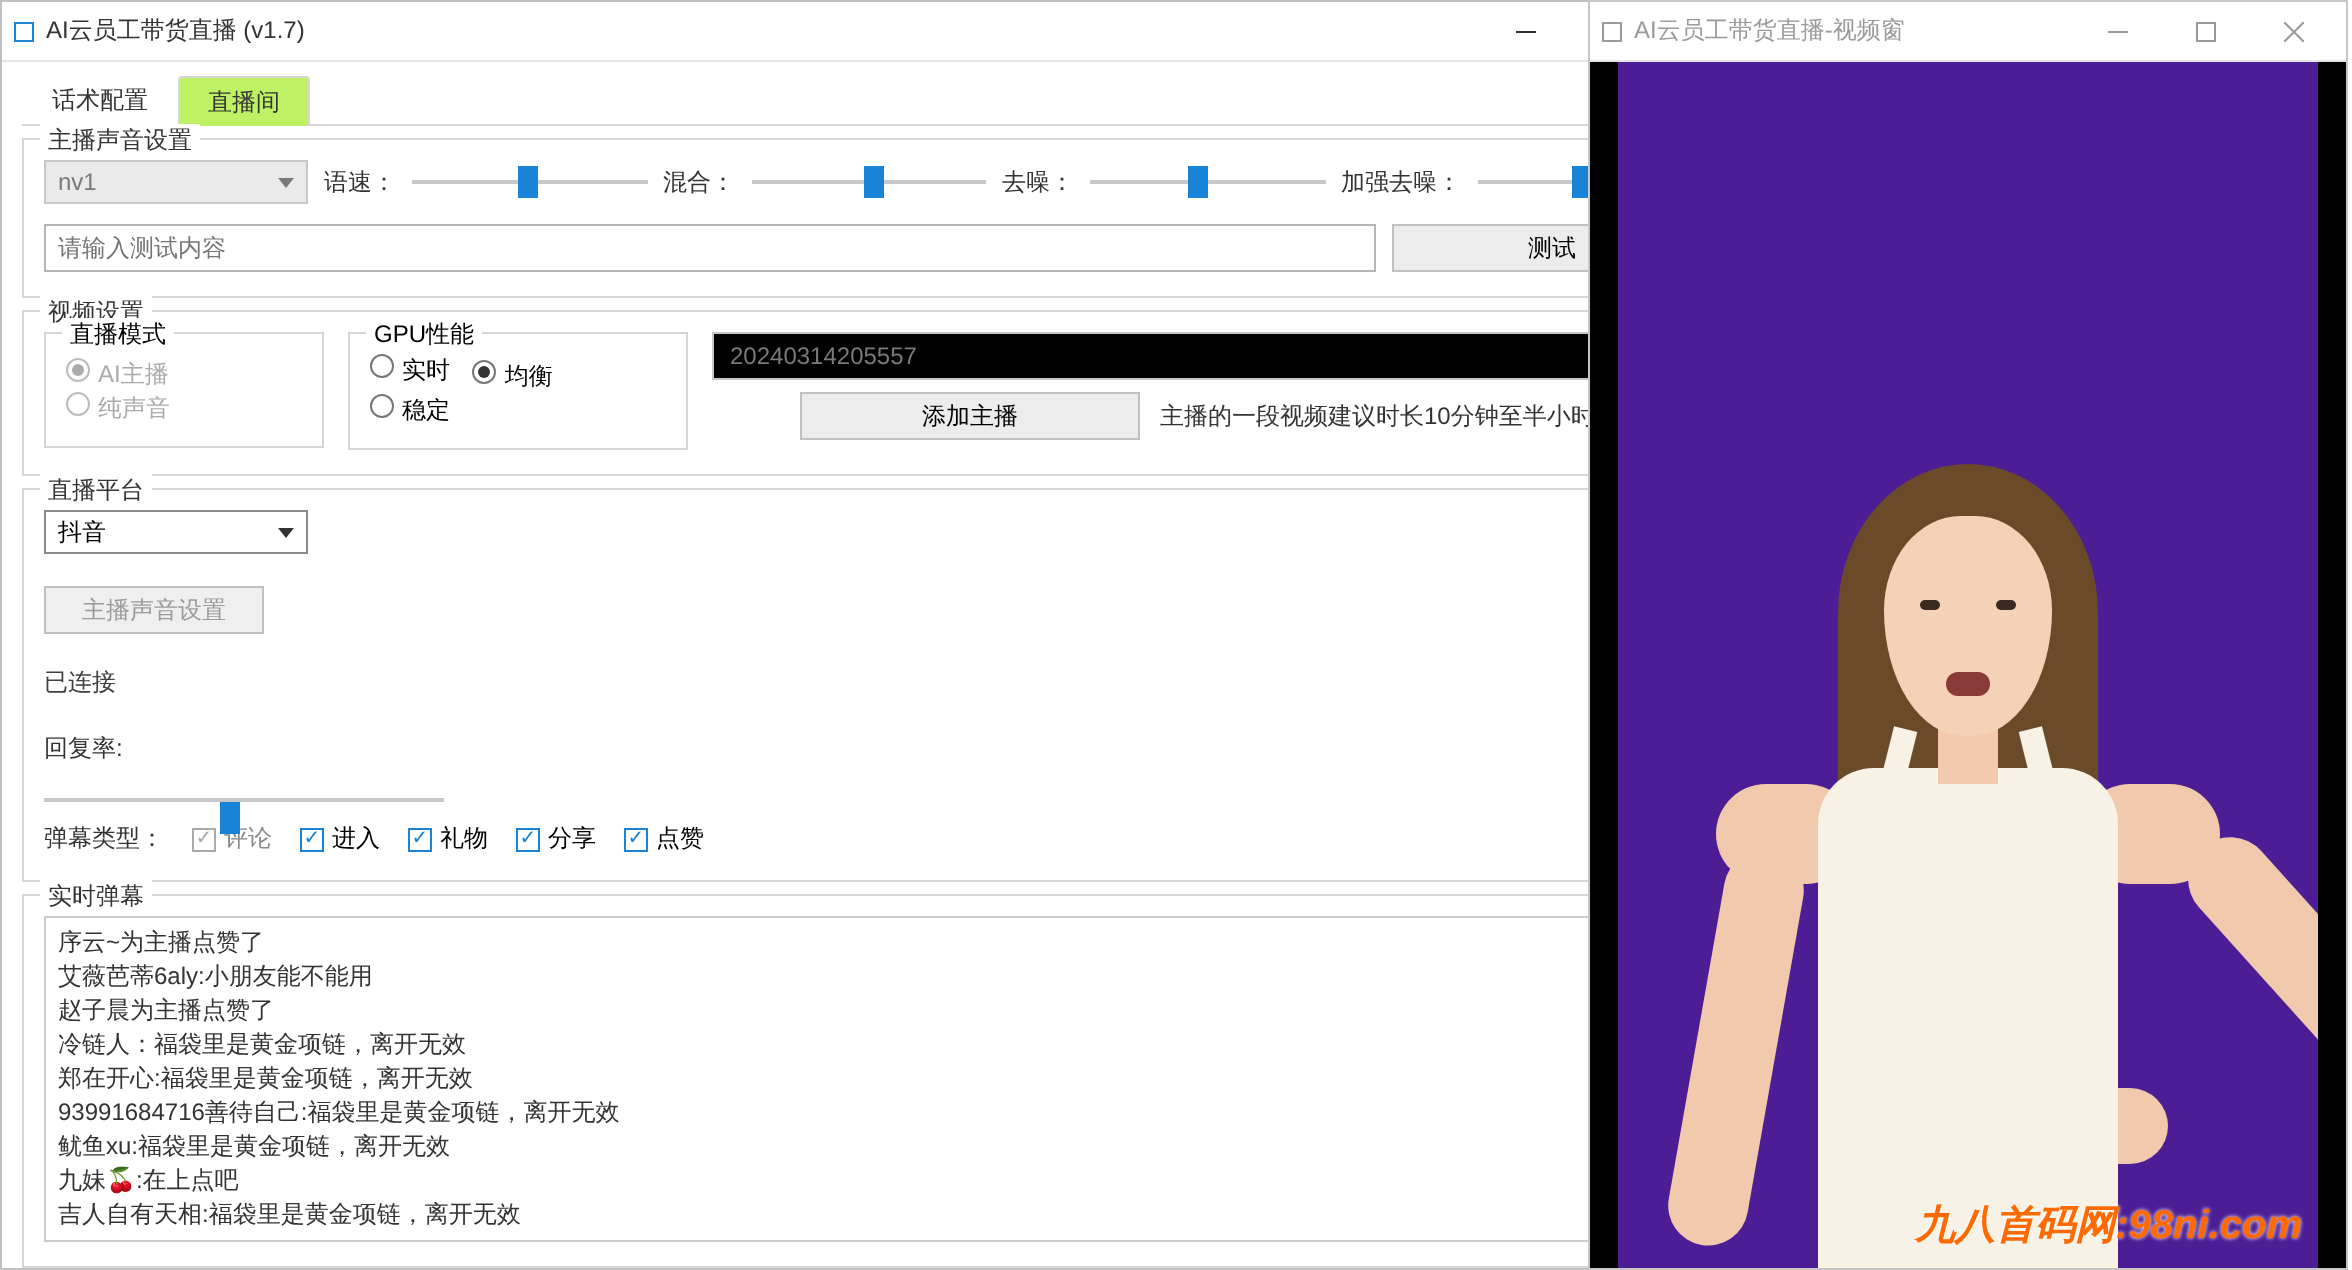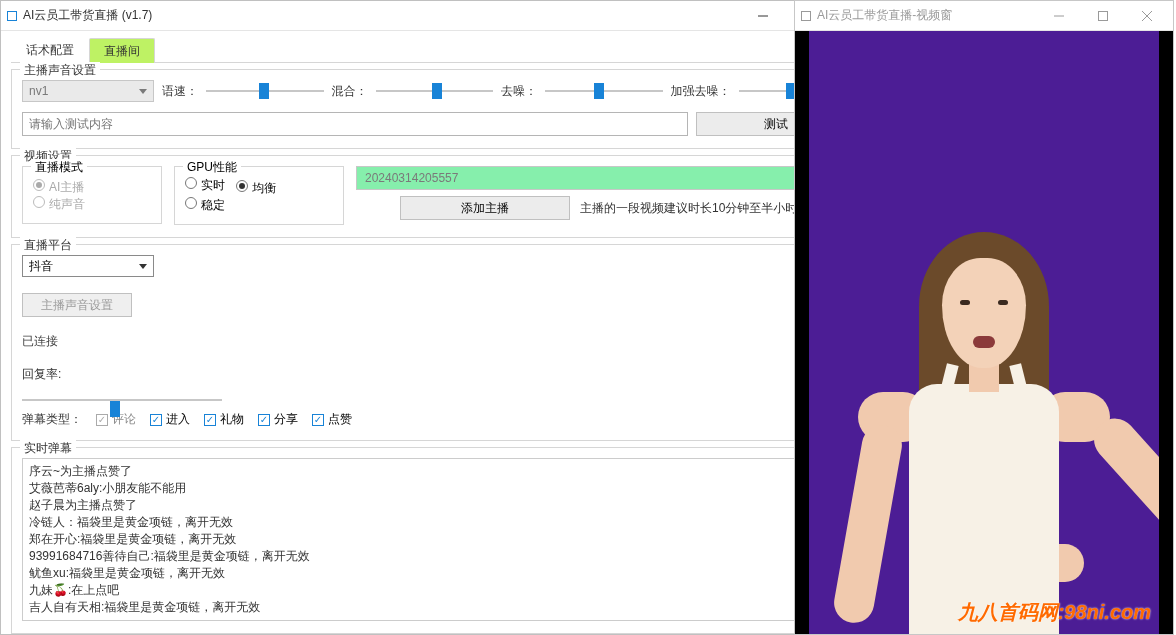--- a/index.html
+++ b/index.html
@@ -42,21 +42,21 @@
 .video-group-inner { display: flex; gap: 12px; align-items: flex-start; }
 .subgroup { border: 1px solid #d6d6d6; padding: 10px 10px; position: relative; }
 .subgroup .legend { position: absolute; top: -8px; left: 8px; background: #fff; padding: 0 4px; }
 .radio { display: inline-flex; gap: 4px; margin-right: 8px; }
 .radio .circle { width: 12px; height: 12px; border: 1px solid #777; border-radius: 50%; display: inline-flex; align-items: center; justify-content: center; }
 .radio.checked .circle::after { content: ""; width: 6px; height: 6px; background: #333; border-radius: 50%; }
 .radio.disabled { color: #aaa; }
 .radio.disabled .circle { border-color: #bbb; }
 .radio.disabled.checked .circle::after { background: #aaa; }
 .video-right { flex: 1; display: flex; flex-direction: column; gap: 6px; }
-.id-select { height: 24px; border: 1px solid #c7c7c7; background: #86efac; color: #7a7a7a; padding: 0 8px; display: flex; align-items: center; justify-content: space-between; }
+.id-select { height: 24px; border: 1px solid #c7c7c7; background: #000000; color: #7a7a7a; padding: 0 8px; display: flex; align-items: center; justify-content: space-between; }
 .advice-row { display: flex; align-items: center; gap: 10px; margin-left: 44px; }
 .advice-text { color: #333; }
 
 
 .platform-row1 { display: flex; align-items: flex-start; gap: 16px; flex-direction: column; }
 .plat-select { width: 132px; height: 22px; border: 1px solid #8a8a8a; padding: 0 6px; display: flex; align-items: center; justify-content: space-between; background: #fff; }
 .plat-select .caret { border-left: 4px solid transparent; border-right: 4px solid transparent; border-top: 5px solid #333; }
 .btn.disabled { color: #9a9a9a; background: #efefef; }
 .status-connected { color: #404040; }
 .reply-slider { width: 200px; }

